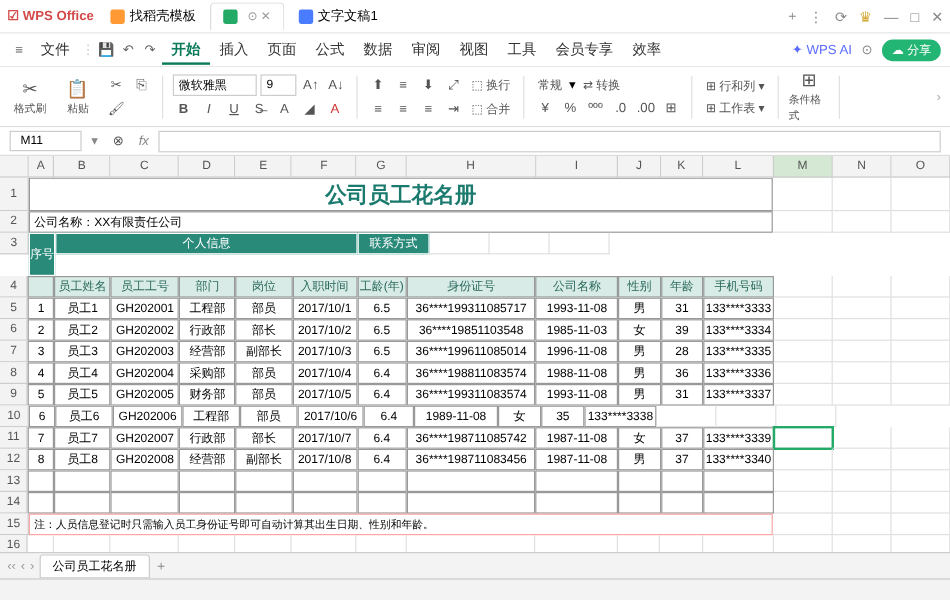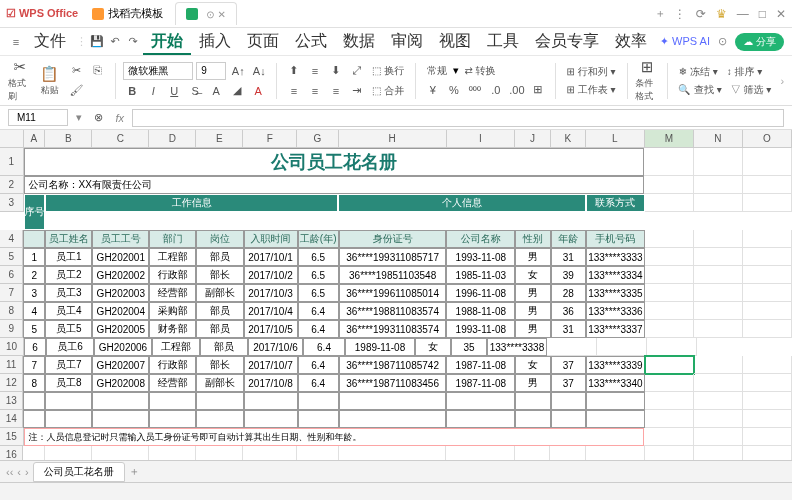--- a/index.html
+++ b/index.html
@@ -8,21 +8,21 @@
 .wps-logo{color:#d34a4a;font-weight:bold;font-size:11px;margin-right:4px}
 .tb-tabs{display:flex;gap:2px;flex:1}
 .tb-tab{padding:4px 10px;display:flex;align-items:center;gap:4px;border-radius:4px 4px 0 0;font-size:11px;cursor:pointer}
 .tb-tab.active{background:#fff;border:1px solid #ddd;border-bottom:none}
 .tb-tab .ic{width:12px;height:12px;border-radius:2px}
 .tb-close{color:#999;margin-left:4px;font-size:10px}
 .win-ctrl{display:flex;gap:10px;color:#888}
 .win-ctrl span{cursor:pointer;font-size:12px}
 .menubar{height:28px;background:#fff;display:flex;align-items:center;padding:0 8px;gap:2px;border-bottom:1px solid #e8e8e8}
 .menu-icon{width:16px;height:16px;display:inline-flex;align-items:center;justify-content:center;color:#666;cursor:pointer}
-.menu-item{padding:4px 8px;font-size:16px;cursor:pointer;color:#333}
+.menu-item{padding:4px 8px;font-size:12px;cursor:pointer;color:#333}
 .menu-item.active{color:#0a7a5a;border-bottom:2px solid #0a7a5a;font-weight:bold}
 .menu-right{margin-left:auto;display:flex;gap:8px;align-items:center}
 .ai-btn{color:#5b6cff;font-size:11px}
 .cloud-btn{background:#22b573;color:#fff;padding:2px 8px;border-radius:10px;font-size:10px}
 .ribbon{height:50px;background:#fff;display:flex;align-items:center;padding:4px 8px;gap:6px;border-bottom:1px solid #ddd}
 .rgrp{display:flex;flex-direction:column;gap:2px}
 .rrow{display:flex;gap:3px;align-items:center}
 .rbtn{width:18px;height:18px;display:flex;align-items:center;justify-content:center;color:#555;cursor:pointer;font-size:11px;border-radius:2px}
 .rlg{flex-direction:column;width:34px;height:40px;font-size:9px;gap:1px}
 .rlg .ic{font-size:15px}
@@ -59,20 +59,24 @@
   <span class="wps-logo">☑ <span>WPS Office</span></span>
   <div class="tb-tabs" id="doc-tabs">
       <div class="tb-tab">
         <span class="ic" style="background:#ff9933"></span>
         <span>找稻壳模板</span>
       </div>
       <div class="tb-tab active">
         <span class="ic" style="background:#22aa66"></span>
         <span class="tb-close">⊙ ✕</span>
       </div>
+      <div class="tb-tab">
+        <span class="ic" style="background:#4a7cff"></span>
+        <span>文字文稿1</span>
+      </div>
     </div>
   <span style="color:#888;margin:0 8px">＋</span>
   <div class="win-ctrl">
     <span>⋮</span>
     <span>⟳</span>
     <span style="color:#d4a937">♛</span>
     <span>—</span>
     <span>□</span>
     <span>✕</span>
   </div>
@@ -172,30 +176,20 @@
     <div class="rrow">
         <span class="txtbtn">⊞ <span>工作表</span> ▾</span>
       </div>
   </div>
   <div class="sep"></div>
   <div class="rbtn rlg">
       <span class="ic">⊞</span>
       <span>条件格式</span>
     </div>
   <div class="sep"></div>
-  <div class="rgrp">
-    <div class="rrow">
-        <span class="txtbtn">❄ <span>冻结</span> ▾</span>
-        <span class="txtbtn">↕ <span>排序</span> ▾</span>
-      </div>
-    <div class="rrow">
-        <span class="txtbtn">🔍 <span>查找</span> ▾</span>
-        <span class="txtbtn">▽ <span>筛选</span> ▾</span>
-      </div>
-  </div>
   <span style="margin-left:auto;color:#aaa">›</span>
 </div>
 
 <div class="namebox">
   <input class="nb-cell" value="M11" style="">
   <span style="color:#888">▾</span>
   <span class="rbtn">⊗</span>
   <span class="fx">fx</span>
   <div class="fbar"></div>
 </div>
@@ -229,21 +223,20 @@
     <div class="gridrow">
       <div class="rowhdr" style="height:18px">2</div>
       <div class="cell" style="width:633px;border:1px solid #999">公司名称：XX有限责任公司</div>
       <div class="cell " style="width:50px;height:18px"></div>
       <div class="cell " style="width:50px;height:18px"></div>
       <div class="cell " style="width:50px;height:18px"></div>
     </div>
     <div class="gridrow">
       <div class="rowhdr" style="height:18px">3</div>
       <div class="cell hdr-teal" style="width:22px;height:36px" rowspan="2">序号</div>
-      <div class="cell hdr-teal" style="width:299px">工作信息</div>
       <div class="cell hdr-teal" style="width:252px">个人信息</div>
       <div class="cell hdr-teal" style="width:60px">联系方式</div>
       <div class="cell " style="width:50px;height:18px"></div>
       <div class="cell " style="width:50px;height:18px"></div>
       <div class="cell " style="width:50px;height:18px"></div>
     </div>
     <div class="gridrow">
       <div class="rowhdr" style="height:18px">4</div>
       <div class="cell hdr-sub" style="width:22px"></div>
       <div class="cell hdr-sub" style="width:48px">员工姓名</div>

